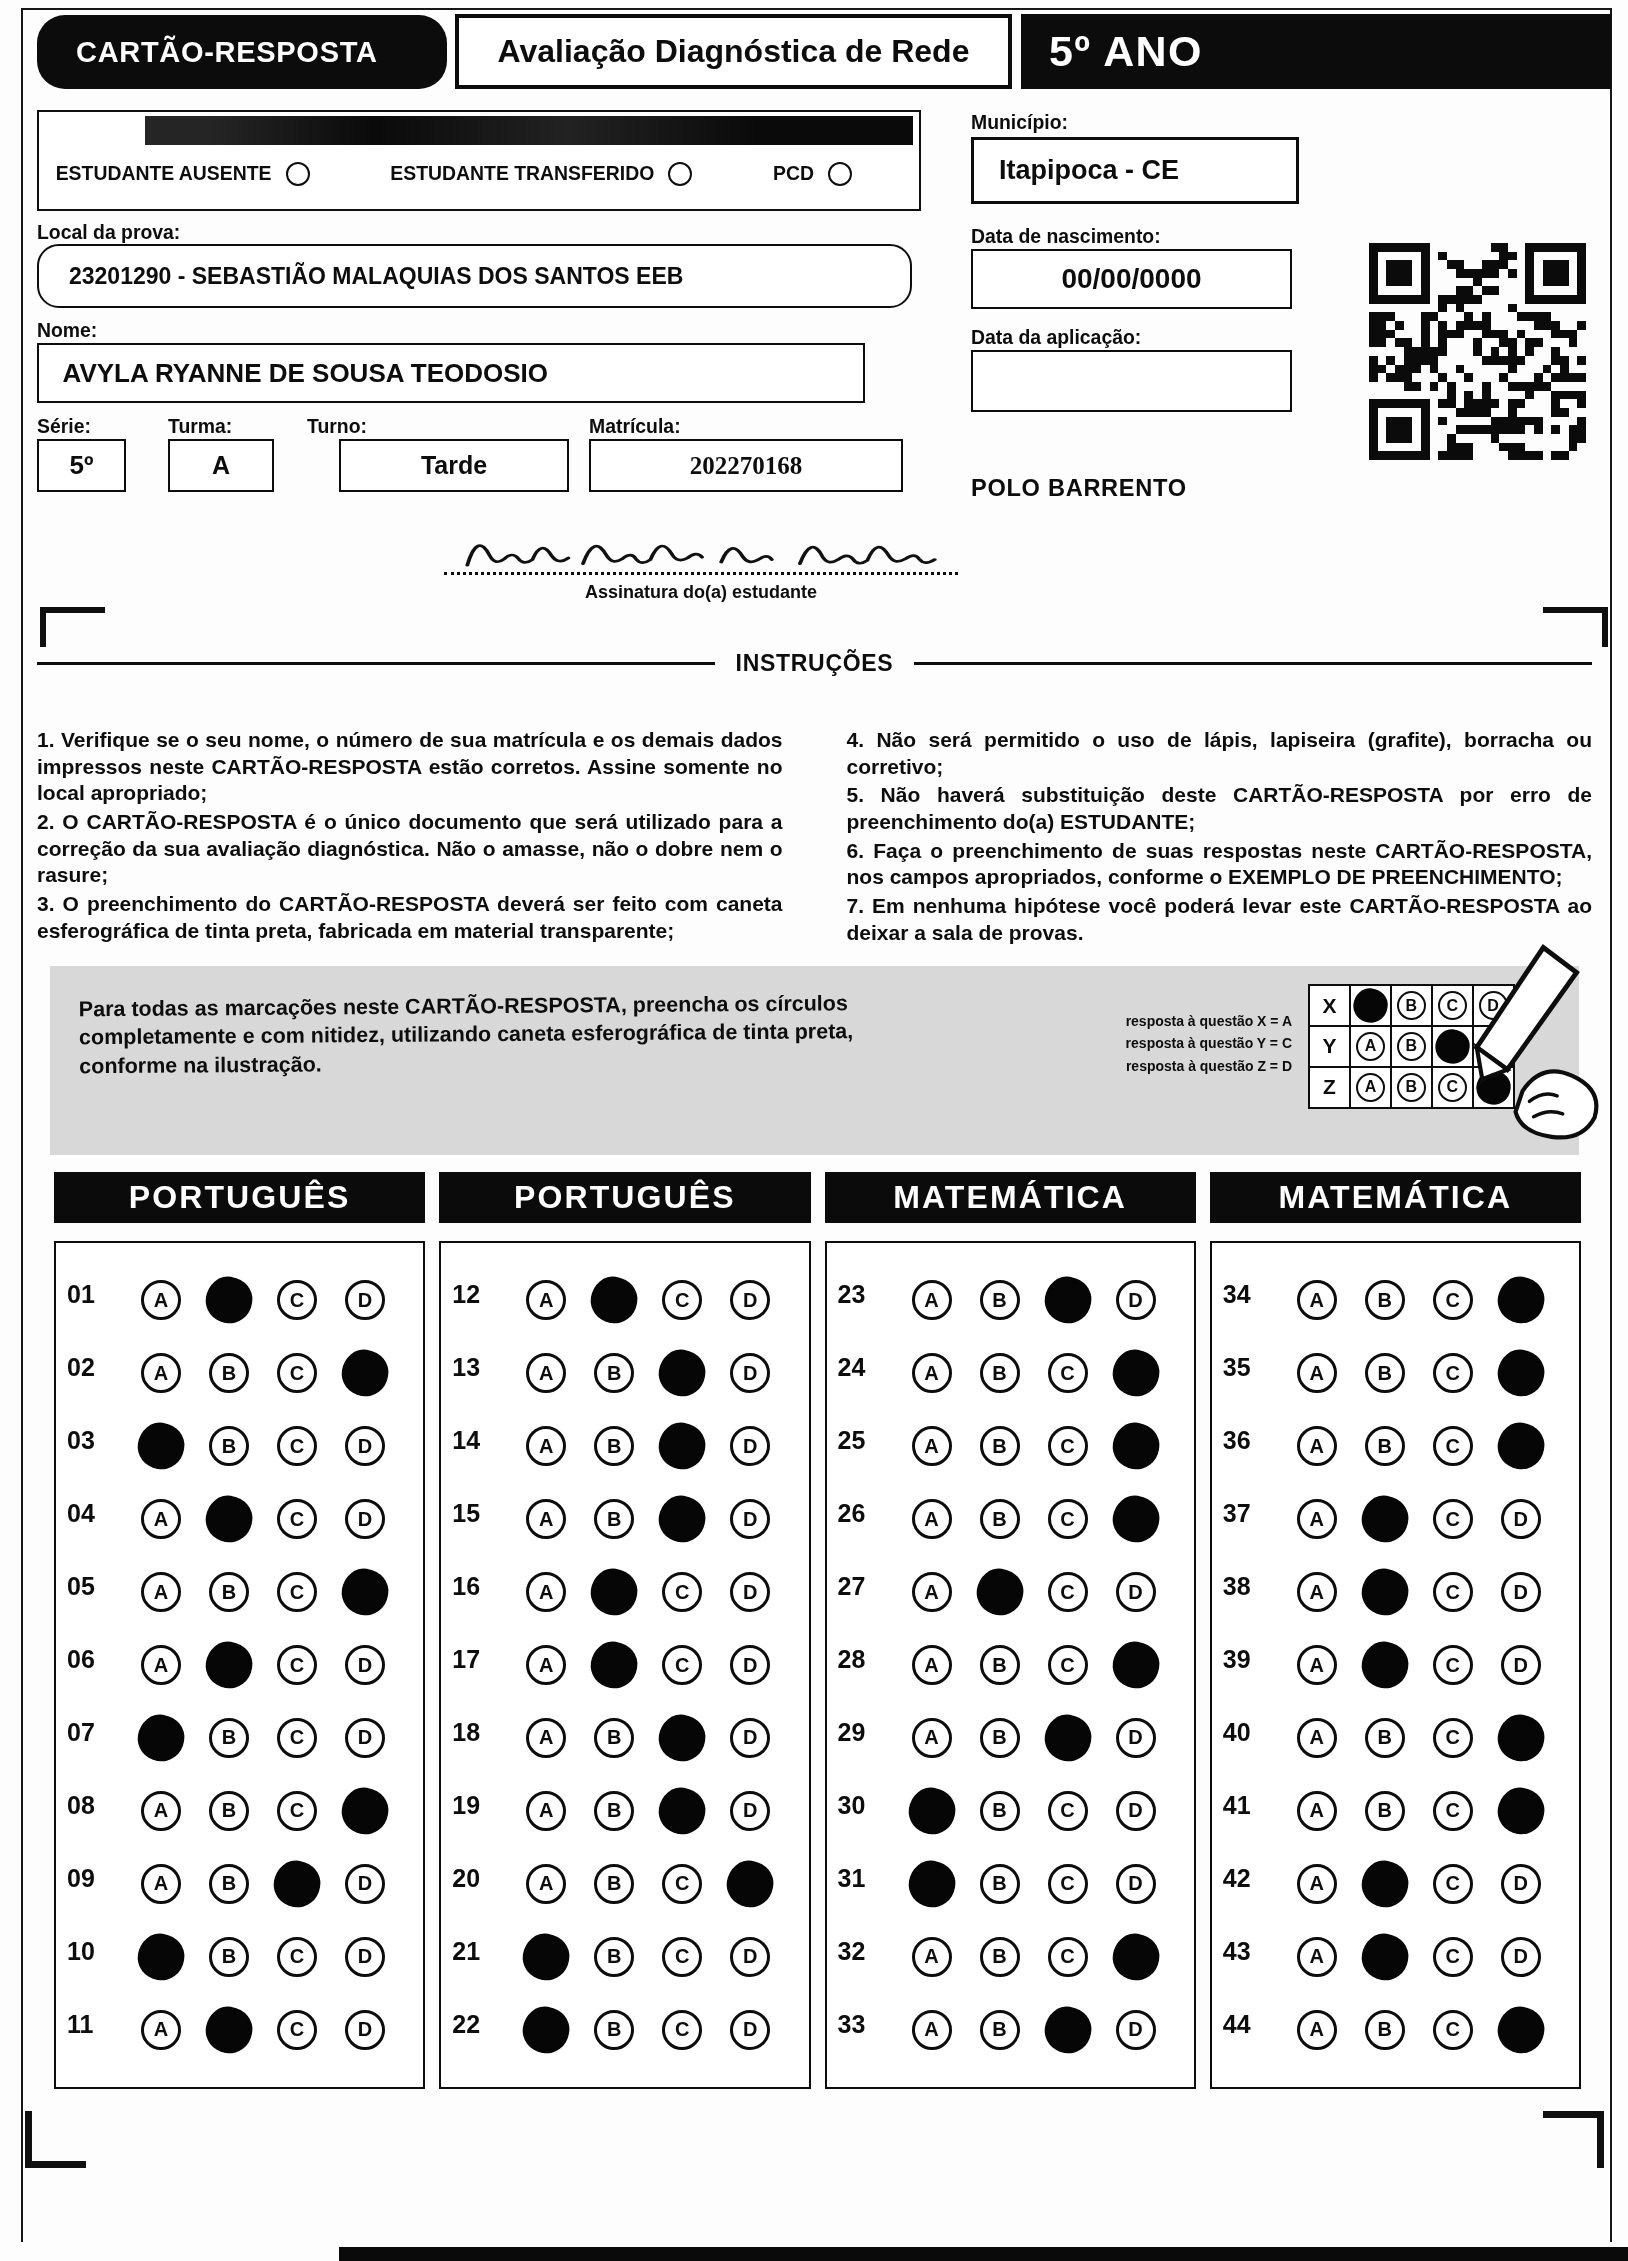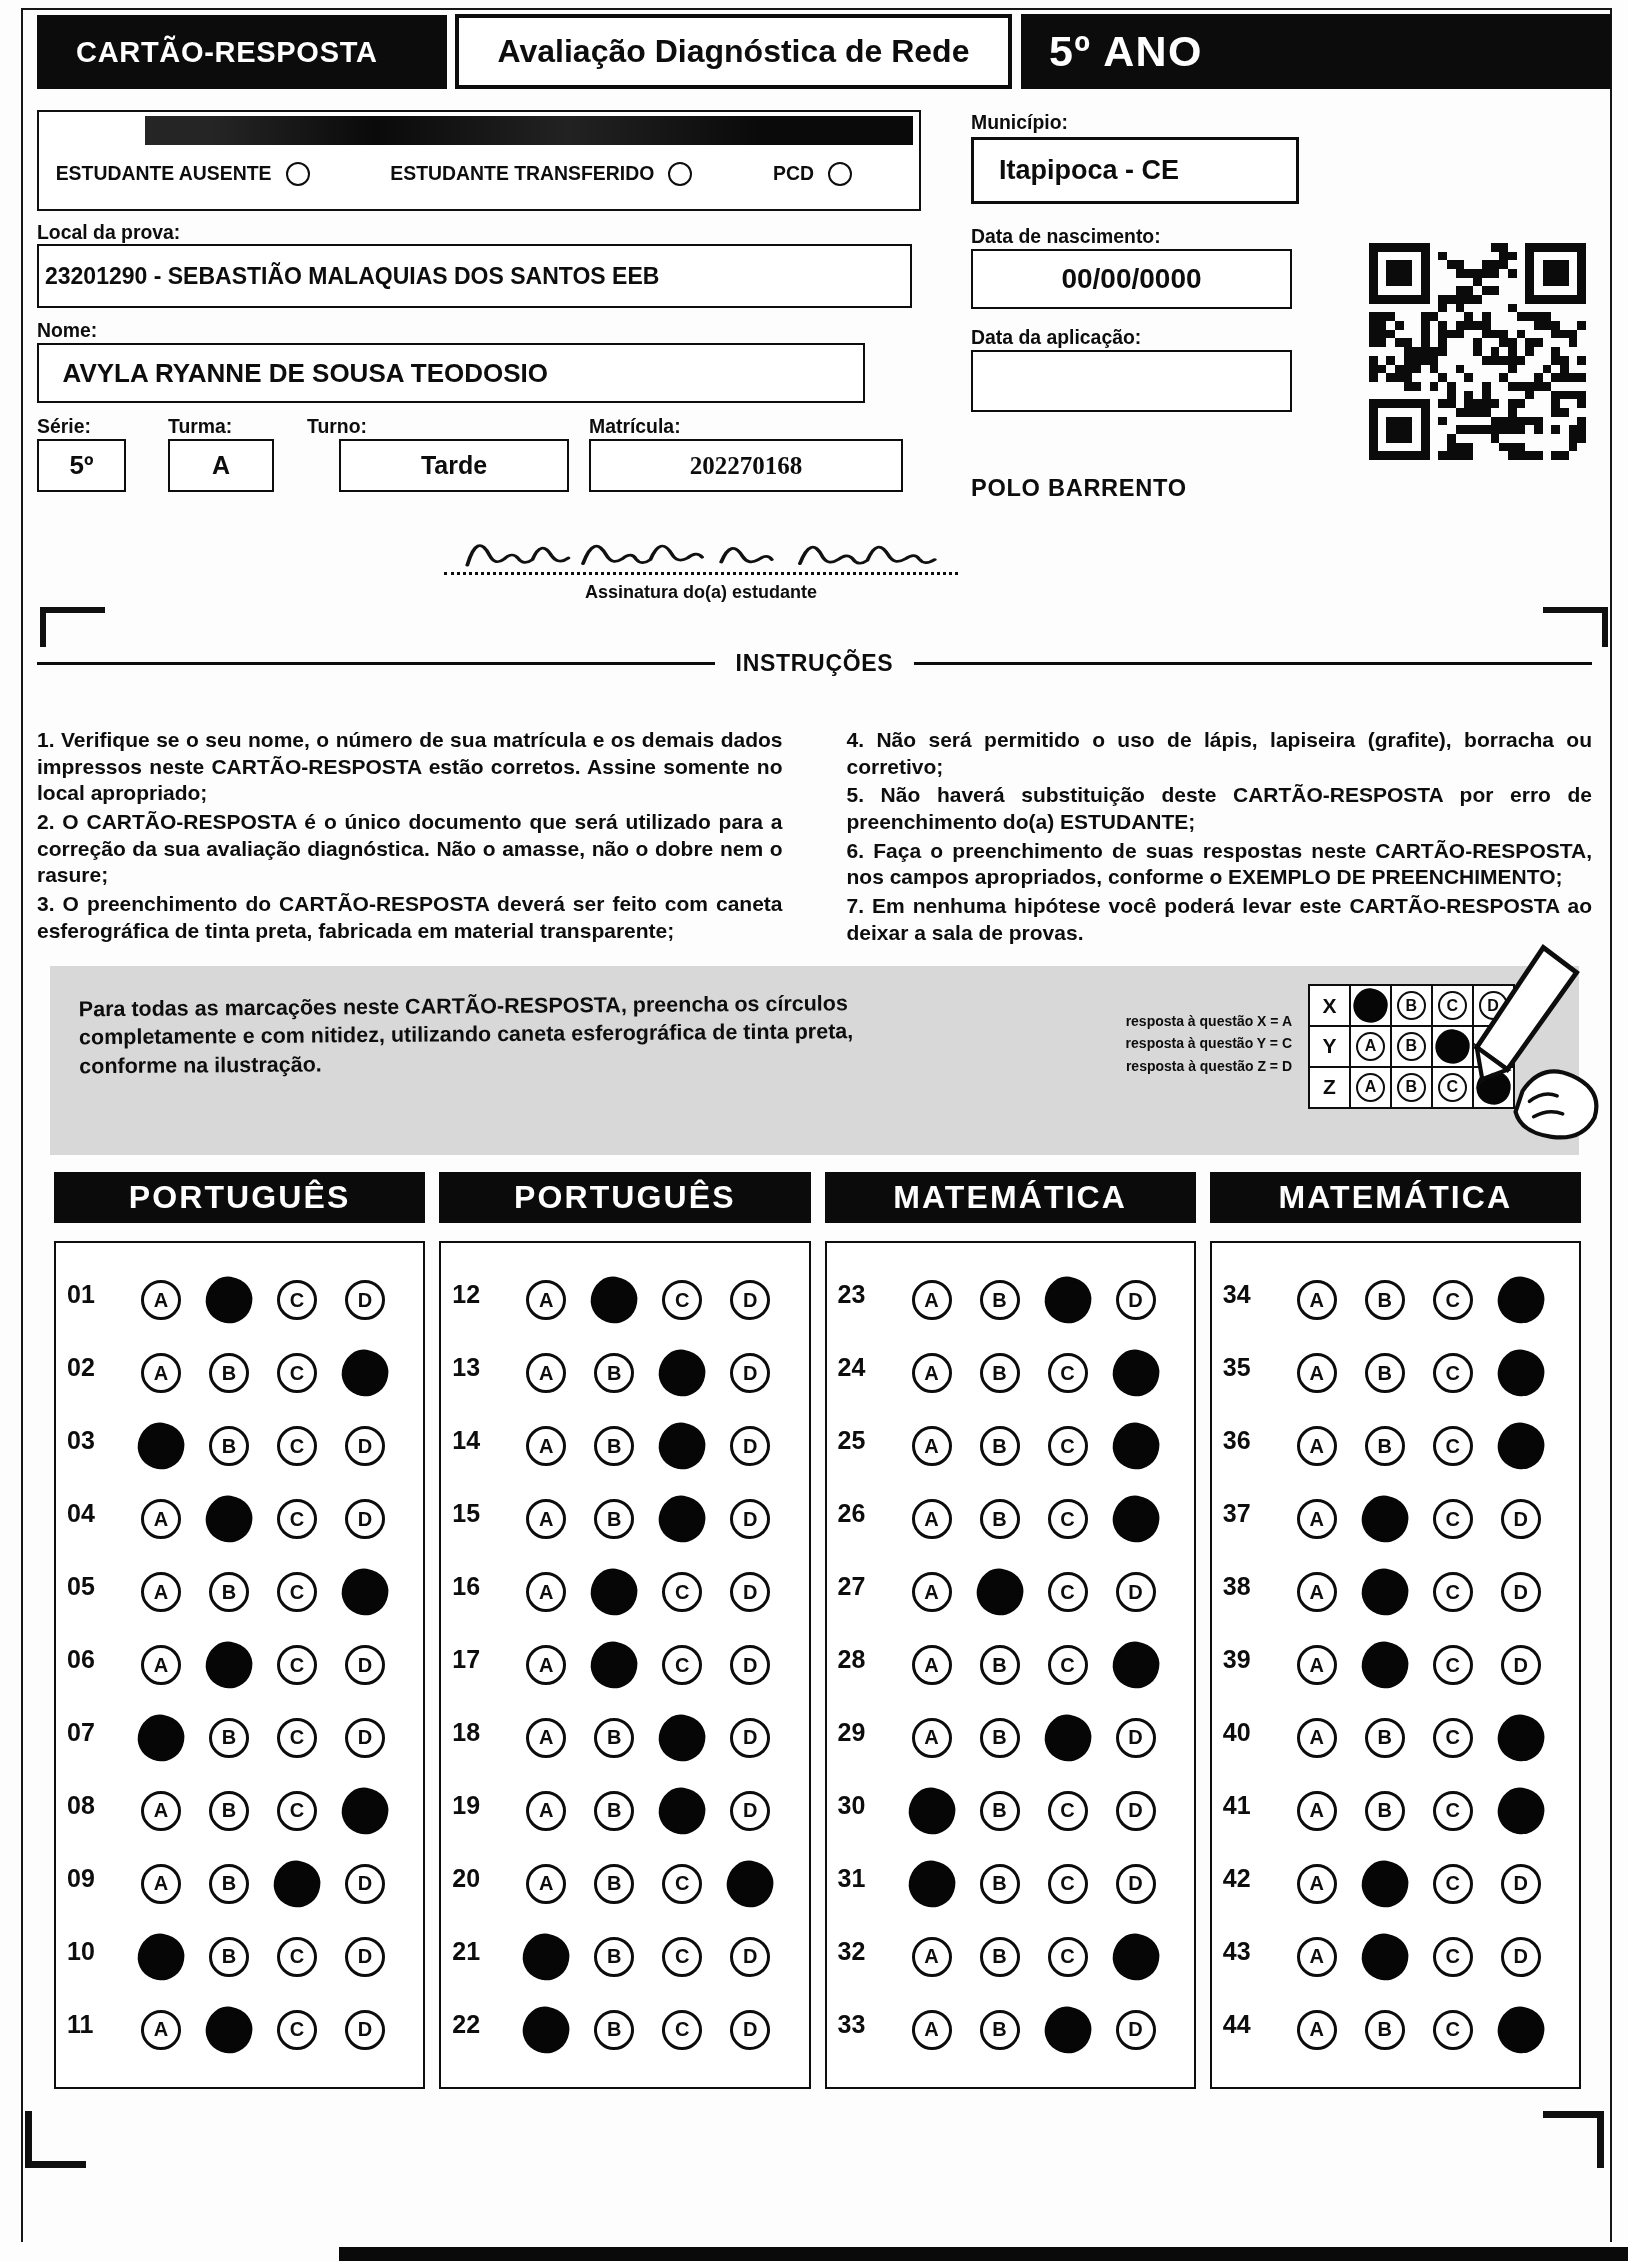--- a/index.html
+++ b/index.html
@@ -16,21 +16,21 @@
   
   .frame {
     position: absolute; left: 21px; top: 8.3px; width: 1591px; height: 2234px;
     border-top: 2.8px solid #161616; border-left: 2.8px solid #161616; border-right: 2.1px solid #161616;
   }
 
   
   .hdr-left {
     position: absolute; left: 37px; top: 15.3px; width: 410px; height: 74px;
     background: #0c0c0c; color: #fff; display: flex; align-items: center;
-    padding-left: 39px; font-size: 29px; font-weight: bold; letter-spacing: 0.7px;
+    padding-left: 39px; font-size: 29px; font-weight: bold; letter-spacing: 0.7px; border-radius: 28px;
   }
   .hdr-mid {
     position: absolute; left: 455px; top: 14px; width: 557px; height: 75px;
     border: 4.9px solid #0c0c0c; display: flex; align-items: center; justify-content: center;
     font-size: 32px; font-weight: bold; background: #fff;
   }
   .hdr-right {
     position: absolute; left: 1021px; top: 14px; width: 590px; height: 75px;
     background: #0c0c0c; color: #fff; display: flex; align-items: center;
     padding-left: 28px; font-size: 43px; font-weight: bold; letter-spacing: 1.4px;
@@ -52,21 +52,21 @@
   .status-item { display: flex; align-items: center; gap: 14px; font-size: 19.4px; font-weight: bold; }
   .s-circle { width: 24px; height: 24px; border: 2.1px solid #0d0d0d; border-radius: 50%; background: #fff; }
 
   
   .f-label { position: absolute; font-size: 19.4px; font-weight: bold; }
   .f-box {
     position: absolute; border: 2.8px solid #0d0d0d; background: #fff;
     display: flex; align-items: center; font-weight: bold;
   }
   .municipio-box { left: 971px; top: 137px; width: 328px; height: 67px; border-width: 3.5px; padding-left: 25px; font-size: 27px; }
-  .local-box    { left: 37px;  top: 244px; width: 875px; height: 64px; padding-left: 6px; font-size: 23px; }
+  .local-box    { left: 37px;  top: 244px; width: 875px; height: 64px; padding-left: 30px; font-size: 23px; border-radius: 22px; }
   .nasc-box     { left: 971px; top: 249px; width: 321px; height: 60px; justify-content: center; font-size: 28px; }
   .nome-box     { left: 37px;  top: 343px; width: 828px; height: 60px; padding-left: 23.6px; font-size: 26px; }
   .aplic-box    { left: 971px; top: 350px; width: 321px; height: 62px; }
   .serie-box    { left: 37px;  top: 439px; width: 89px; height: 53px; justify-content: center; font-size: 26px; }
   .turma-box    { left: 168px; top: 439px; width: 106px; height: 53px; justify-content: center; font-size: 25px; }
   .turno-box    { left: 308px; top: 439px; width: 230px; height: 53px; justify-content: center; font-size: 25px; margin-left: 31px; }
   .matri-box    { left: 589px; top: 439px; width: 314px; height: 53px; justify-content: center; font-size: 25px; font-family: Liberation Serif, serif; }
   .polo { position: absolute; left: 971px; top: 475px; font-size: 23.6px; font-weight: bold; letter-spacing: 0.7px; }
 
   

